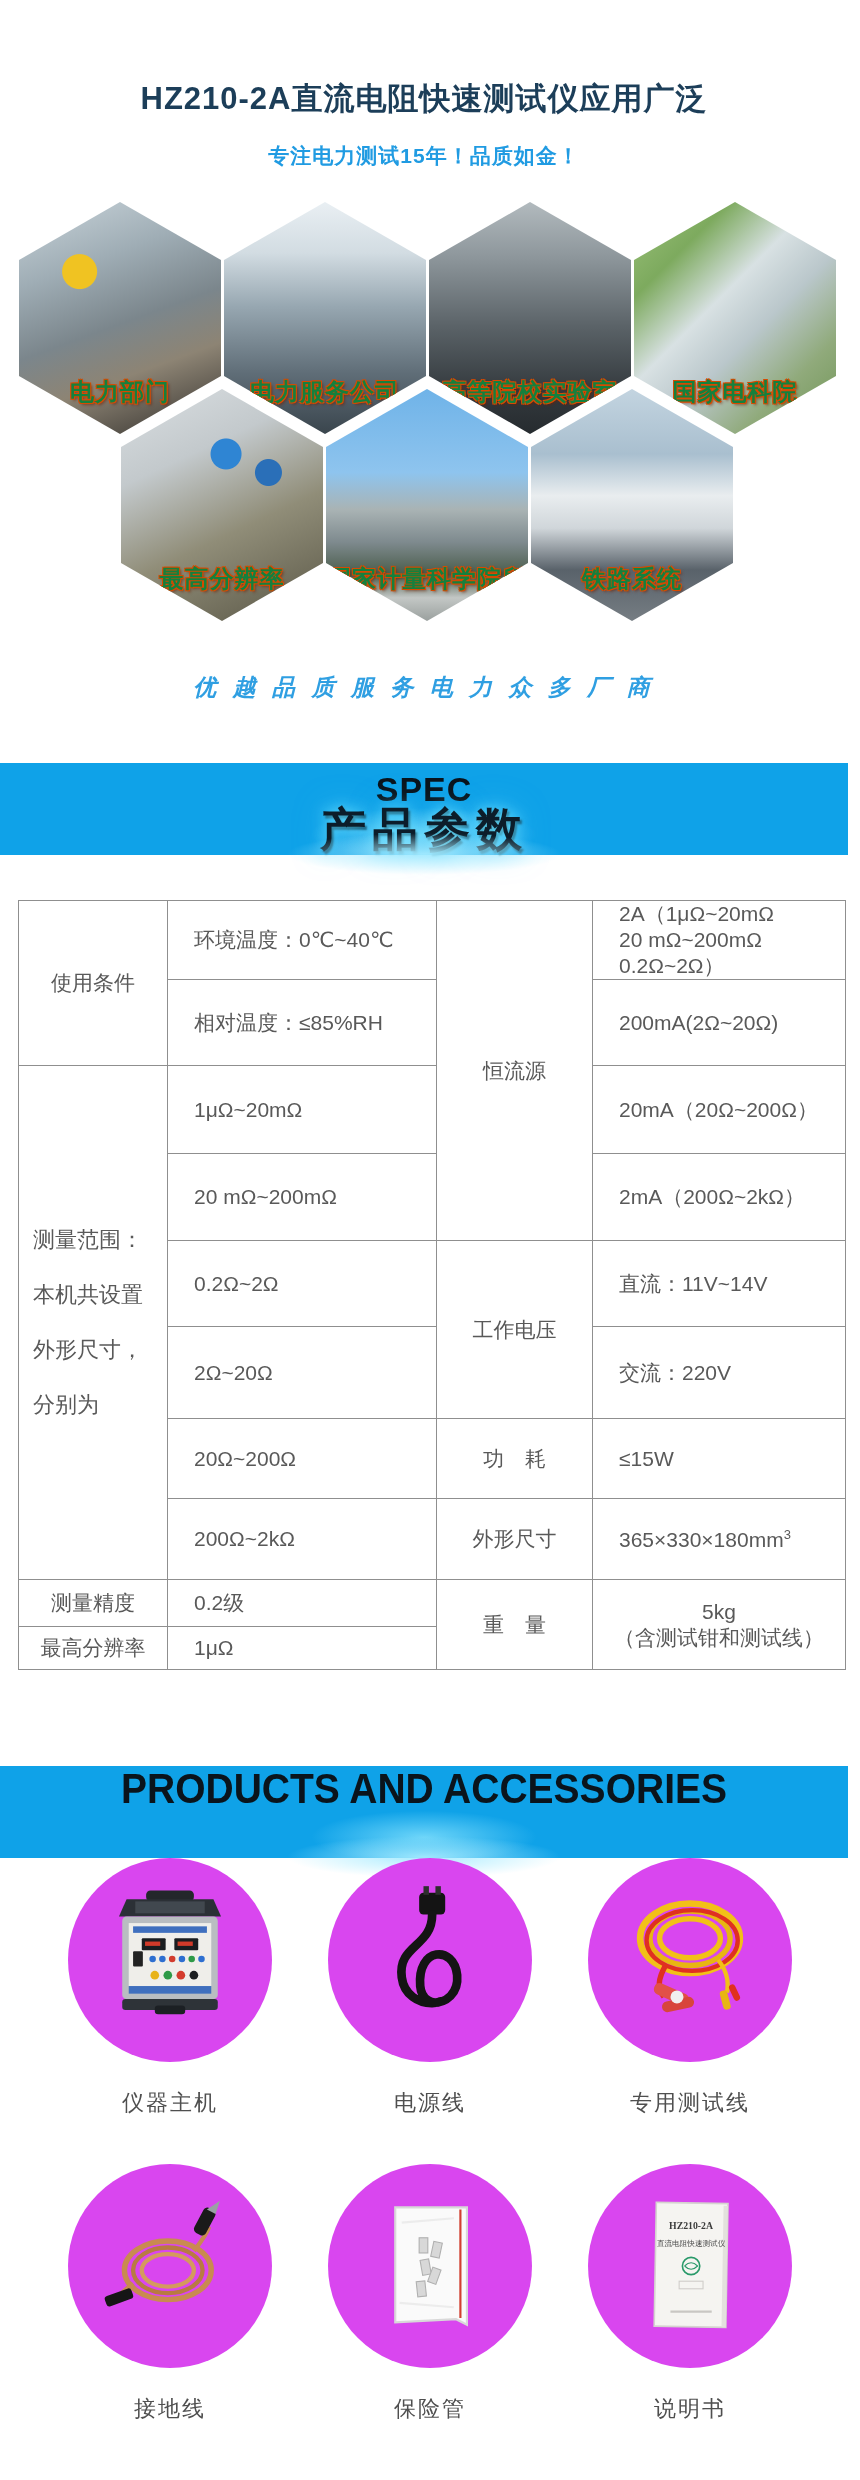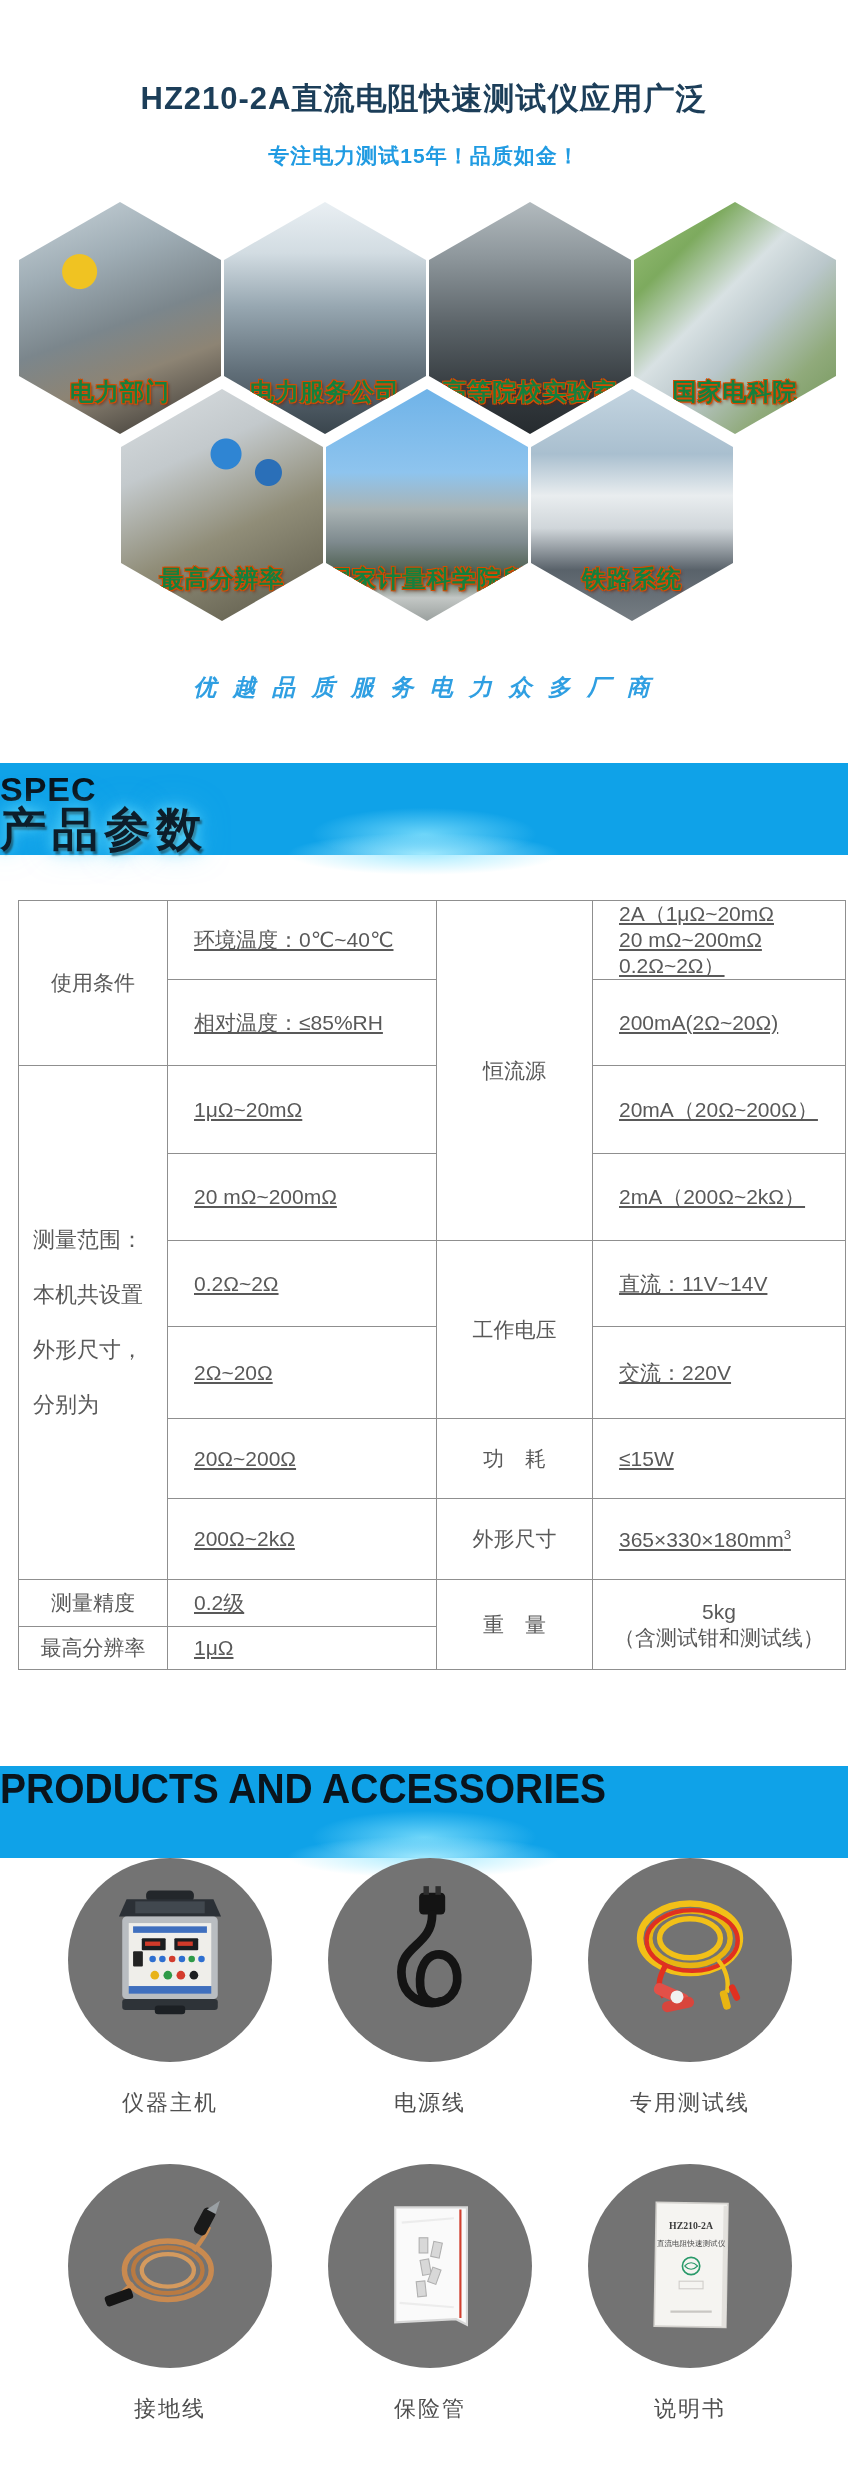--- a/index.html
+++ b/index.html
@@ -39,21 +39,21 @@
   .hex-label{position:absolute;left:0;right:0;bottom:26px;text-align:center;
     font-size:24px;font-weight:bold;color:#15803d;letter-spacing:1px;
     text-shadow:-1px -1px 0 #d84a00,1px -1px 0 #d84a00,-1px 1px 0 #d84a00,
                 1px 1px 0 #d84a00,2px 2px 3px rgba(110,30,0,.65);}
 
   
   .slogan{position:absolute;top:672px;left:0;width:848px;text-align:center;
     font-size:23px;font-weight:bold;color:#2f9fe2;letter-spacing:5px;font-style:italic;}
 
   
-  .band{position:absolute;left:0;width:848px;height:92px;background:#0fa2e8;text-align:left;}
+  .band{position:absolute;left:0;width:848px;height:92px;background:#0fa2e8;text-align:center;}
   .band-spec{top:763px;}
   .band-prod{top:1766px;}
   .band-glow{position:absolute;left:50%;bottom:-28px;transform:translateX(-50%);
     width:380px;height:58px;border-radius:50%;
     background:radial-gradient(ellipse closest-side, rgba(165,235,255,.95), rgba(165,235,255,0) 72%);}
   .band-inner-glow{position:absolute;left:50%;top:36px;transform:translateX(-50%);
     width:300px;height:70px;border-radius:50%;
     background:radial-gradient(ellipse closest-side, rgba(140,230,255,.75), rgba(140,230,255,0) 75%);}
   .band-title-en{position:relative;display:block;margin-top:8px;font-size:34px;font-weight:900;
     color:#0a141c;letter-spacing:1px;line-height:36px;}
@@ -63,32 +63,32 @@
   .band-prod .band-title-en{font-size:39px;letter-spacing:0;margin-top:5px;transform:scaleY(1.08);}
   .band-prod .band-title-cn{margin-top:-5px;}
 
   
   .spec-table{position:absolute;top:900px;left:18px;border-collapse:collapse;table-layout:fixed;
     font-size:21px;color:#595959;}
   .spec-table td{border:1px solid #8f8f8f;vertical-align:middle;padding:0;overflow:hidden;}
   .r1{height:77px}.r2{height:86px}.r3{height:88px}.r4{height:87px}.r5{height:86px}
   .r6{height:92px}.r7{height:80px}.r8{height:81px}.r9{height:47px}.r10{height:43px}
   .c-center{text-align:center;}
-  .c-left{text-align:left;padding-left:26px !important;text-decoration:underline;}
+  .c-left{text-align:left;padding-left:26px !important;}
   .cs-multi span{display:block;line-height:26px;}
   .range-cell{padding-left:14px !important;}
   .range-cell .rl{display:block;font-size:22px;line-height:26px;margin:29px 0;}
   .weight-cell span{display:block;line-height:26px;text-align:center;}
   .dim-sup{font-size:13px;vertical-align:super;}
 
   
   .prod-row{position:absolute;left:40px;width:780px;display:flex;}
   .row-a{top:1858px;} .row-b{top:2164px;}
   .prod-col{width:260px;display:flex;flex-direction:column;align-items:center;}
-  .prod-circle{width:204px;height:204px;border-radius:50%;background:#737373;
+  .prod-circle{width:204px;height:204px;border-radius:50%;background:#d946ef;
     display:flex;align-items:center;justify-content:center;overflow:hidden;text-align:center;}
   .prod-label{margin-top:26px;font-size:22px;color:#4f4f4f;letter-spacing:2px;}
 </style>
 </head>
 <body>
 
 <div id="page">
 
   <div class="page-title">HZ210-2A直流电阻快速测试仪应用广泛</div>
   <div class="page-subtitle">专注电力测试15年！品质如金！</div>

